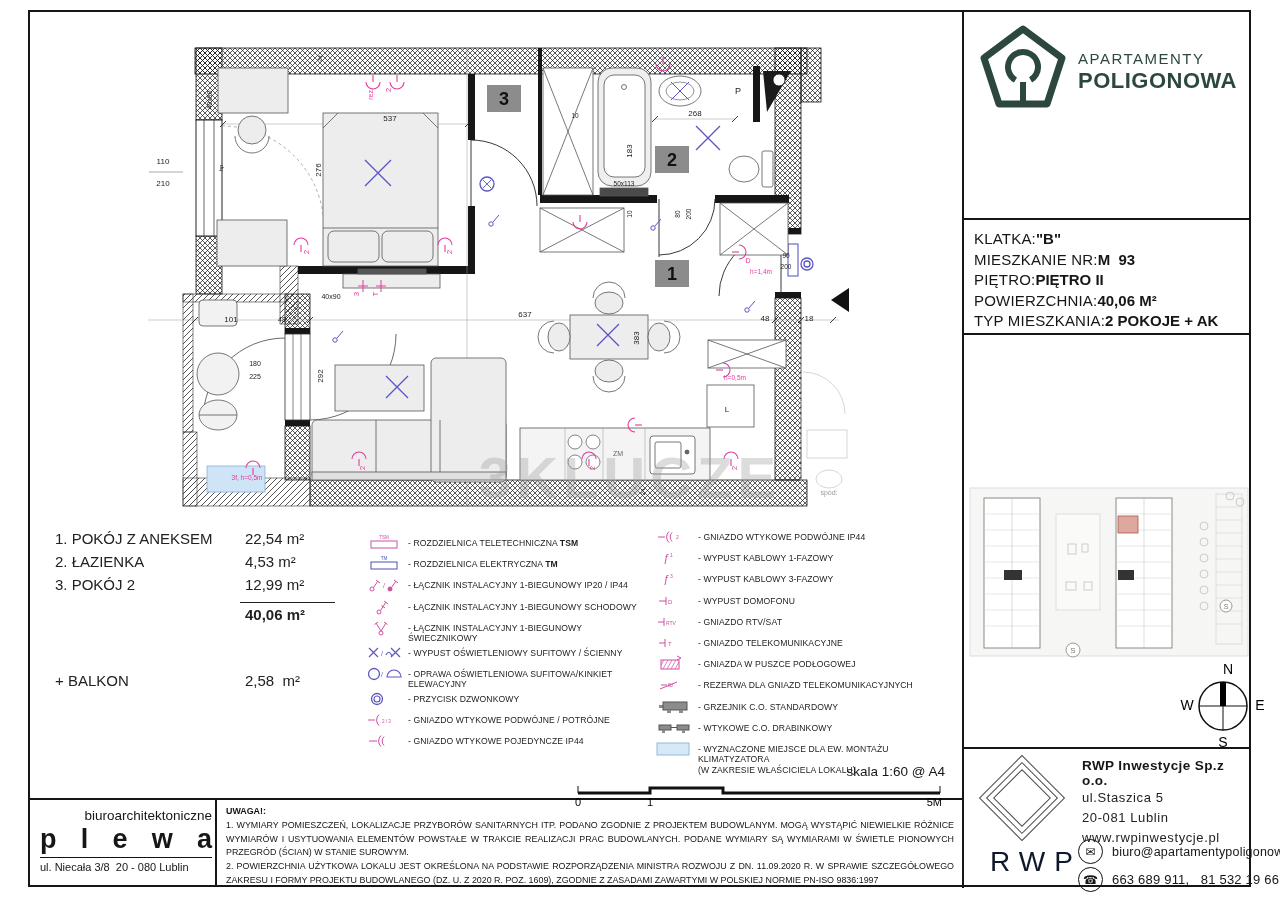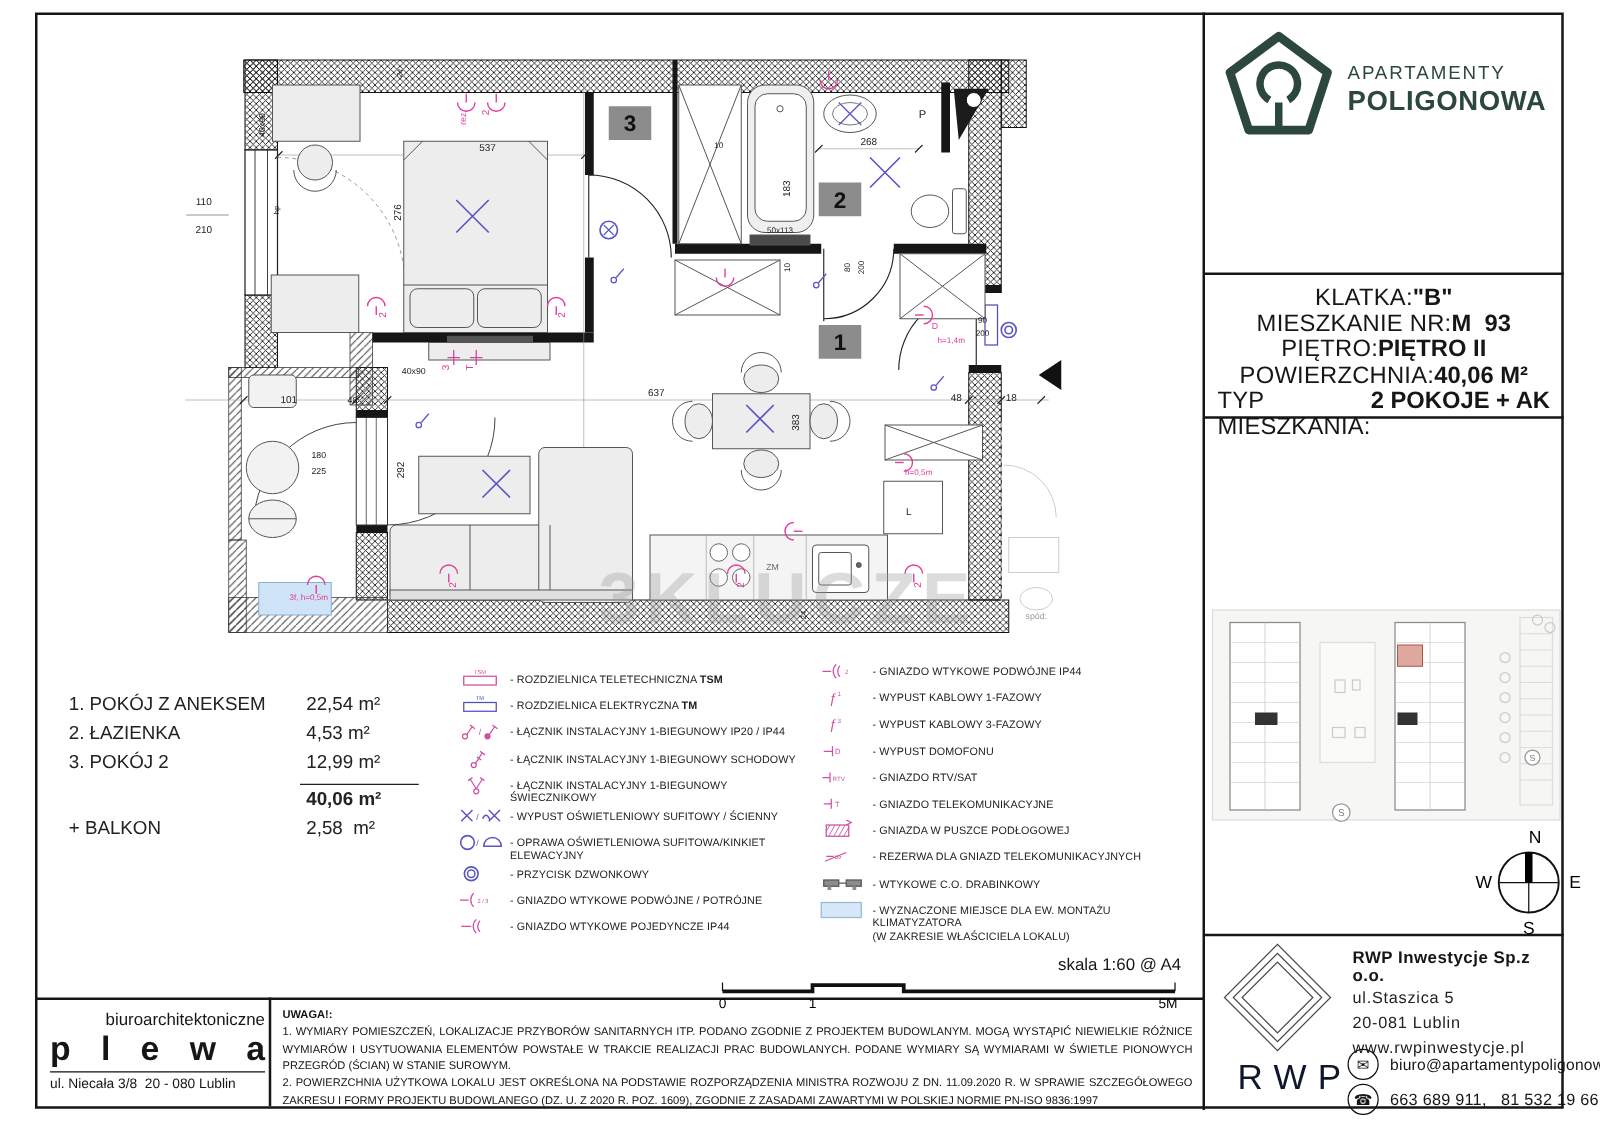--- a/index.html
+++ b/index.html
@@ -3,21 +3,21 @@
 <meta charset="utf-8">
 <style>
   html,body{margin:0;padding:0;width:1280px;height:906px;background:#fff;
     font-family:"Liberation Sans","DejaVu Sans",sans-serif;color:#161616;overflow:hidden}
   .abs{position:absolute}
   #page{position:relative;width:1280px;height:906px;background:#fff}
   .frame{border:2.5px solid #161616}
   .hline{height:0;border-top:2px solid #161616}
   .vline{width:0;border-left:2px solid #161616}
   
-  .irow{display:flex;justify-content:center;font-size:19px;line-height:20.5px}
+  .irow{display:flex;justify-content:flex-start;font-size:15px;line-height:20.5px}
   .ilab{font-weight:400;letter-spacing:.2px}
   .ival{font-weight:700;white-space:pre}
   
   .rrow{display:flex;justify-content:space-between;font-size:15px;line-height:23px;color:#222}
   .rarea{width:90px;text-align:left;white-space:pre}
   .rtotal{font-weight:700}
   
   .lrow{display:flex;align-items:flex-start;min-height:21.2px}
   .lsym{width:46px;flex:0 0 46px;display:flex;justify-content:center}
   .ltxt{font-size:8.6px;line-height:10.5px;padding-top:4px;color:#1c1c1c;letter-spacing:.1px}
@@ -307,38 +307,38 @@
         <text x="460" y="430" text-anchor="middle" font-size="8" fill="#e23a9d" transform="rotate(-90 460 430)">2</text>
         <text x="602" y="430" text-anchor="middle" font-size="8" fill="#e23a9d" transform="rotate(-90 602 430)">2</text>
         <text x="600" y="342" text-anchor="middle" font-size="6.5" fill="#e23a9d">h=0,5m</text>
         <text x="626" y="236" text-anchor="middle" font-size="6.5" fill="#e23a9d">h=1,4m</text>
         <text x="112" y="442" text-anchor="middle" font-size="6.5" fill="#e23a9d">3f, h=0,5m</text>
         <text x="613" y="225" text-anchor="middle" font-size="7" fill="#e23a9d">D</text>
         <text x="495" y="460" text-anchor="middle" font-size="58" font-weight="800" fill="#9b9b9b" opacity=".34" letter-spacing="5">3KLUCZE</text>
       </g>
   </svg>
 
-  <div class="abs" style="left:55px;top:552px;width:280px">
+  <div class="abs" style="left:55px;top:527px;width:280px">
     <div class="rrow">
       <span>1. POKÓJ Z ANEKSEM</span>
       <span class="rarea">22,54 m²</span>
     </div>
     <div class="rrow">
       <span>2. ŁAZIENKA</span>
       <span class="rarea">4,53 m²</span>
     </div>
     <div class="rrow">
       <span>3. POKÓJ 2</span>
       <span class="rarea">12,99 m²</span>
     </div>
     <div style="margin-left:185px;border-top:1.6px solid #222;width:95px;margin-top:6px"></div>
     <div class="rrow rtotal" style="justify-content:flex-end">
       <span class="rarea">40,06 m²</span>
     </div>
-    <div class="rrow" style="">
+    <div class="rrow" style="margin-top:43px">
       <span>+ BALKON</span>
       <span class="rarea">2,58  m²</span>
     </div>
   </div>
 
   <div id="legend-left" class="abs" style="left:362px;top:534px;width:288px">
       <div class="lrow">
         <span class="lsym">
           <svg width="40" height="18" viewBox="0 0 40 18" stroke-width="1">
             <text x="19" y="5" font-size="4.5" fill="#cf4fa2" text-anchor="middle">TSM</text>
@@ -548,20 +548,31 @@
         <span class="lsym">
           <svg width="40" height="18" viewBox="0 0 40 18" stroke-width="1">
             <g stroke="#cf4fa2" fill="none">
               <line x1="6" y1="9" x2="12" y2="9"></line>
               <line x1="5" y1="13" x2="22" y2="6"></line>
             </g>
             <text x="13" y="11" font-size="4.5" fill="#cf4fa2">Bz</text>
           </svg>
         </span>
         <span class="ltxt">- REZERWA DLA GNIAZD TELEKOMUNIKACYJNYCH</span>
+      </div>
+      <div class="lrow">
+        <span class="lsym">
+          <svg width="40" height="18" viewBox="0 0 40 18" stroke-width="1">
+            <rect x="4" y="7" width="4" height="3" fill="#8c8c8c"></rect>
+            <rect x="8" y="4" width="24" height="8" fill="#8c8c8c" stroke="#555"></rect>
+            <rect x="12" y="12" width="4" height="3" fill="#8c8c8c"></rect>
+            <rect x="24" y="12" width="4" height="3" fill="#8c8c8c"></rect>
+          </svg>
+        </span>
+        <span class="ltxt">- GRZEJNIK C.O. STANDARDOWY</span>
       </div>
       <div class="lrow">
         <span class="lsym">
           <svg width="40" height="18" viewBox="0 0 40 18" stroke-width="1">
             <rect x="4" y="6" width="12" height="5" fill="#8c8c8c" stroke="#555"></rect>
             <line x1="16" y1="8.5" x2="22" y2="8.5" stroke="#555"></line>
             <rect x="22" y="6" width="12" height="5" fill="#8c8c8c" stroke="#555"></rect>
             <rect x="7" y="11" width="3" height="3" fill="#8c8c8c"></rect>
             <rect x="27" y="11" width="3" height="3" fill="#8c8c8c"></rect>
           </svg>

